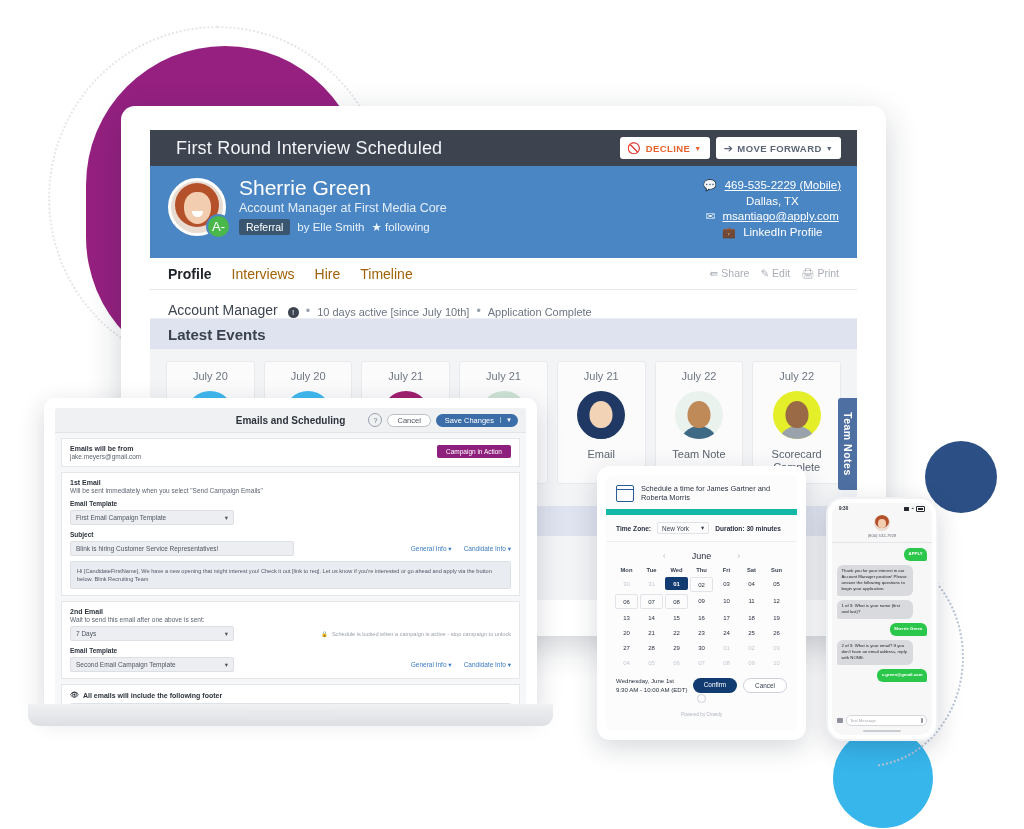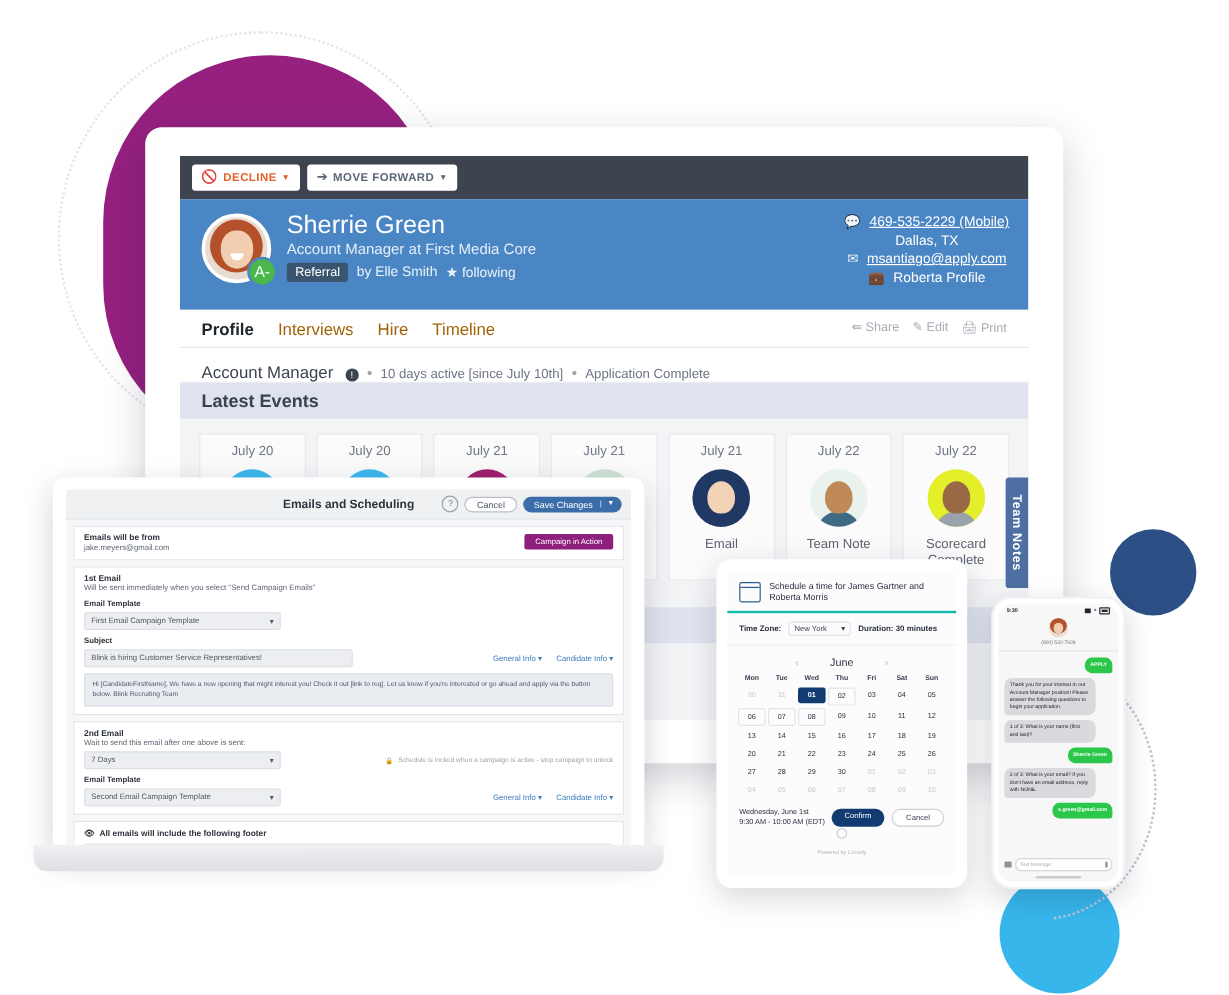--- a/index.html
+++ b/index.html
@@ -153,21 +153,21 @@
      align-items:center;gap:4px;}
   #footer-box{margin-top:4px;background:#eceef1;border:1px solid #dfe2e6;
      border-radius:2px;padding:6px;}
 
   
   #tablet{position:absolute;left:597px;top:466px;width:209px;height:274px;
      background:#fff;border-radius:13px;box-shadow:0 8px 26px rgba(20,30,50,.17);}
   #tablet-screen{position:absolute;left:9px;top:9px;right:9px;bottom:9px;
      background:#fcfcfd;border-radius:6px;overflow:hidden;}
   #sched-head{display:flex;align-items:center;gap:7px;padding:9px 10px 7px;
-     border-bottom:2px solid #14b8a6;}
+     border-bottom:6px solid #14b8a6;}
   #calendar-icon{width:16px;height:15px;border:1.6px solid #2b5c97;border-radius:2px;
      position:relative;flex:none;}
   #calendar-icon:before{content:"";position:absolute;left:0;right:0;top:3px;
      height:1.6px;background:#2b5c97;}
   #sched-title{font-size:7.4px;color:#2b3140;}
   #tz-row{display:flex;align-items:center;gap:6px;padding:7px 10px;font-size:6.6px;
      color:#2b3140;border-bottom:1px solid #eceef1;}
   #tz-row b{font-size:6.6px;}
   #timezone-select{border:1px solid #dfe2e7;border-radius:2px;padding:1px 4px;
      display:flex;align-items:center;gap:12px;font-size:6.4px;color:#394152;}
@@ -242,20 +242,21 @@
   <div class="deco" id="purple-blob"></div>
   <div class="deco" id="navy-dot"></div>
   <div class="deco" id="cyan-dot"></div>
   <div class="deco" id="dotted-arc"></div>
 
   <div id="monitor-stand"></div>
   <div id="monitor">
     <div id="monitor-screen">
 
       <div id="app-titlebar">
+        <div id="app-title">First Round Interview Scheduled</div>
         <div class="hdr-btns">
           <div class="hdr-btn" id="decline-button">
             <span class="hdr-ic">🚫</span>
             <span>DECLINE</span>
             <span class="caret">▼</span>
           </div>
           <div class="hdr-btn">
             <span class="hdr-ic">➔</span>
             <span>MOVE FORWARD</span>
             <span class="caret">▼</span>
@@ -288,21 +289,21 @@
             <span class="ci">💬</span>
             <a href="#">469-535-2229 (Mobile)</a>
           </div>
           <div>Dallas, TX</div>
           <div>
             <span class="ci">✉</span>
             <a href="#">msantiago@apply.com</a>
           </div>
           <div>
             <span class="ci">💼</span>
-            <span>Roberta Profile</span>
+            <span>LinkedIn Profile</span>
           </div>
         </div>
       </div>
 
       <div id="tabs-row">
         <div id="tabs">
           <div class="tab active">Profile</div>
           <div class="tab">Interviews</div>
           <div class="tab">Hire</div>
           <div class="tab">Timeline</div>

